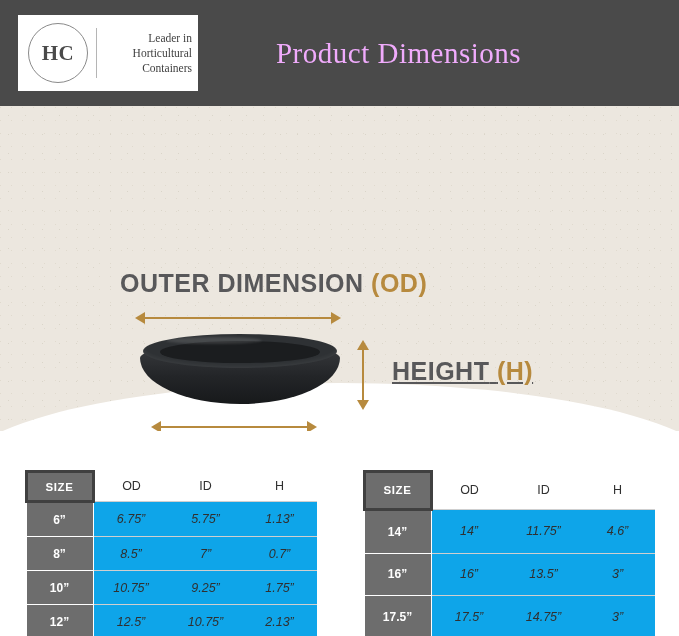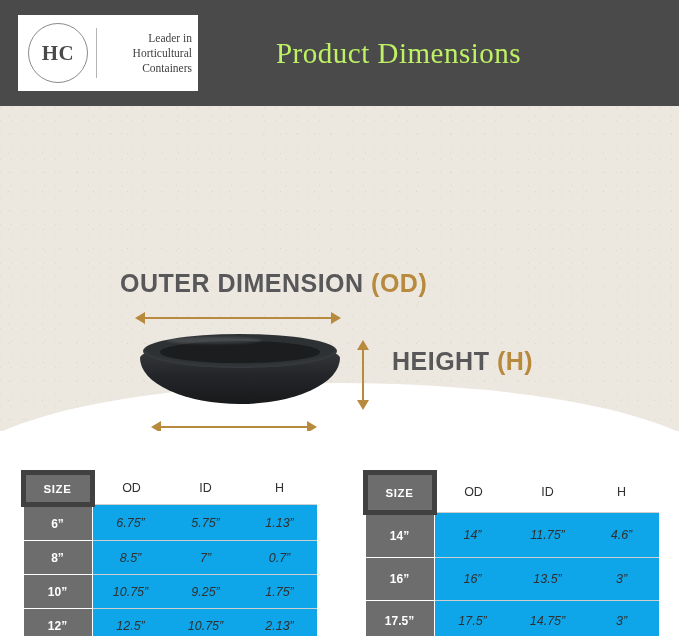--- a/index.html
+++ b/index.html
@@ -63,21 +63,21 @@
     font-family: Liberation Serif, serif;
     font-size: 11.5px;
     line-height: 15px;
     color: #3f3f3f;
     text-align: right;
     flex: 1 1 auto;
   }
   .header-title {
     flex: 1 1 auto;
     text-align: center;
-    color: #bef264;
+    color: #f0abfc;
     font-family: "Liberation Serif", serif;
     font-size: 29px;
     letter-spacing: 0.5px;
     padding-right: 80px;
   }
 
   
   .diagram {
     position: relative;
     height: 325px;
@@ -114,21 +114,21 @@
     font-weight: bold;
     font-size: 25px;
     color: #58585a;
     letter-spacing: 0.5px;
     white-space: nowrap;
     z-index: 4;
   }
   .label .abbr { color: #b78a3e; }
 
   #label-od { left: 120px; top: 163px; }
-  #label-h  { left: 392px; top: 241px; }
+  #label-h  { left: 392px; top: 251px; text-decoration: underline; }
 
   
   .arrow-h {
     position: absolute;
     height: 2px;
     background: #b78a3e;
     z-index: 4;
   }
   .arrow-h::before, .arrow-h::after {
     content: "";
@@ -219,21 +219,21 @@
   }
   table.dims th.size-head {
     background: #6d6d6d;
     color: #ffffff;
     font-size: 11.5px;
     font-weight: bold;
     letter-spacing: 0.6px;
     width: 62px;
     height: 25px;
     text-align: center;
-    border: 5px solid #404040;
+    border: 3px solid #404040;
   }
   table.dims th.col-head {
     background: #ffffff;
     color: #303030;
     font-size: 12.5px;
     font-weight: normal;
     width: 72px;
     height: 25px;
     text-align: center;
     border: none;

